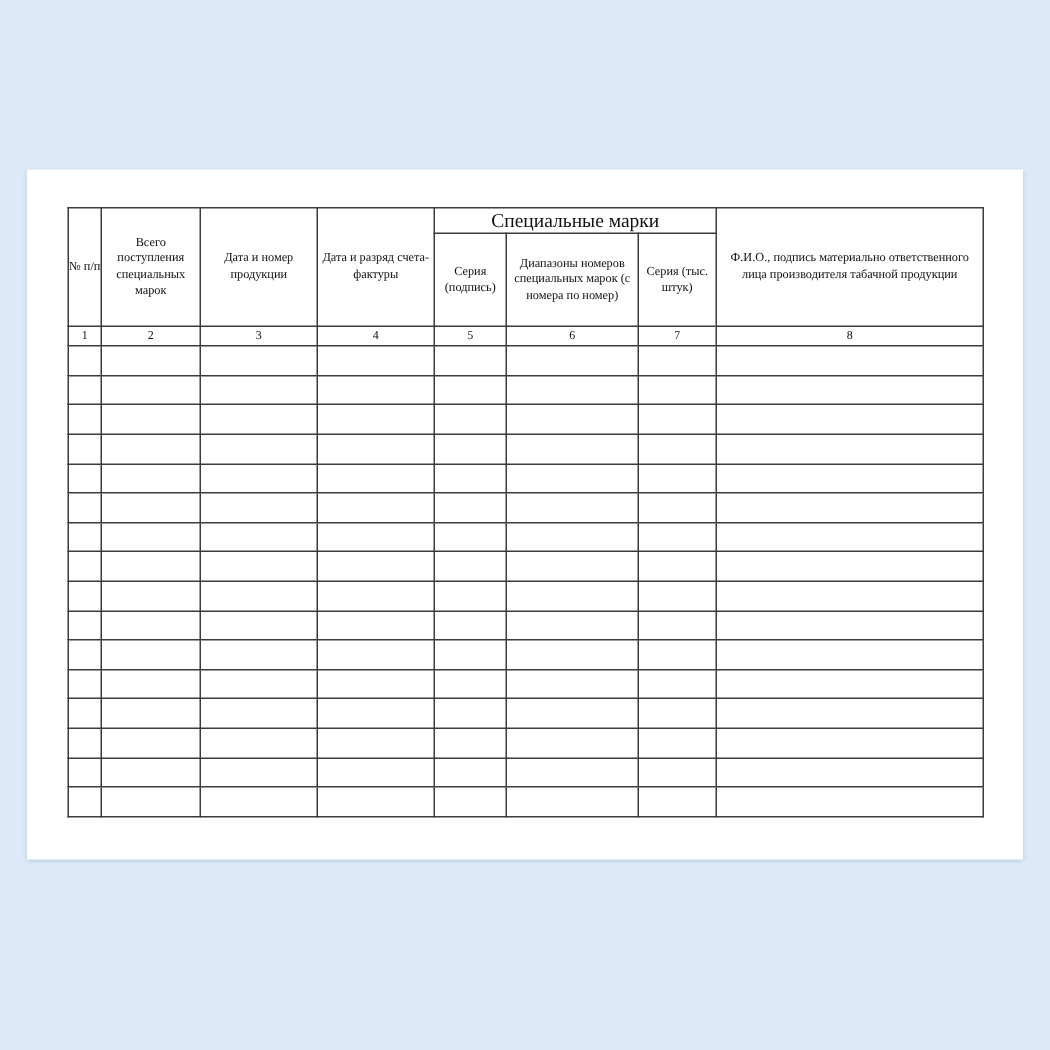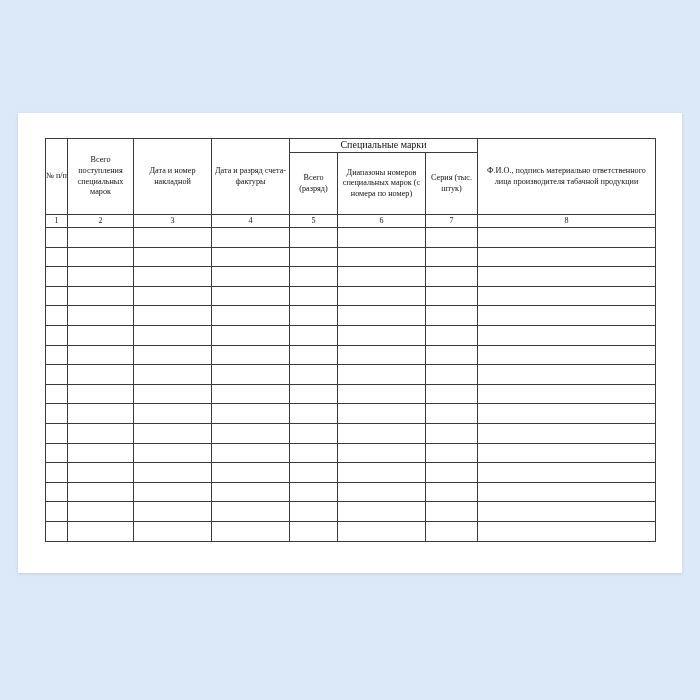--- a/index.html
+++ b/index.html
@@ -56,21 +56,21 @@
   col.c6 { width: 88px; }
   col.c7 { width: 52px; }
   col.c8 { width: 178px; }
 
   .head-cell {
     font-size: 8.2px;
     line-height: 1.3;
     padding: 3px 2px;
   }
   .group-cell {
-    font-size: 10px;
+    font-size: 13px;
     line-height: 1.25;
     height: 13px;
     padding: 1px 2px;
   }
   .numrow td {
     font-size: 8px;
     height: 12px;
     line-height: 12px;
   }
   .datarow td {
@@ -101,35 +101,35 @@
         <tbody>
 
           <tr>
             <td rowspan="2" class="head-cell">
               <span class="lbl">№ п/п</span>
             </td>
             <td rowspan="2" class="head-cell">
               <span class="lbl">Всего поступления специальных марок</span>
             </td>
             <td rowspan="2" class="head-cell">
-              <span class="lbl">Дата и номер накладной</span>
+              <span class="lbl">Дата и номер продукции</span>
             </td>
             <td rowspan="2" class="head-cell">
               <span class="lbl">Дата и разряд счета-фактуры</span>
             </td>
             <td colspan="3" class="group-cell">
               <span class="lbl">Специальные марки</span>
             </td>
             <td rowspan="2" class="head-cell">
               <span class="lbl">Ф.И.О., подпись материально ответственного лица производителя табачной продукции</span>
             </td>
           </tr>
           <tr class="head-row-tall">
             <td class="head-cell">
-              <span class="lbl">Всего (разряд)</span>
+              <span class="lbl">Серия (подпись)</span>
             </td>
             <td class="head-cell">
               <span class="lbl">Диапазоны номеров специальных марок (с номера по номер)</span>
             </td>
             <td class="head-cell">
               <span class="lbl">Серия (тыс. штук)</span>
             </td>
           </tr>
 
           <tr class="numrow">

